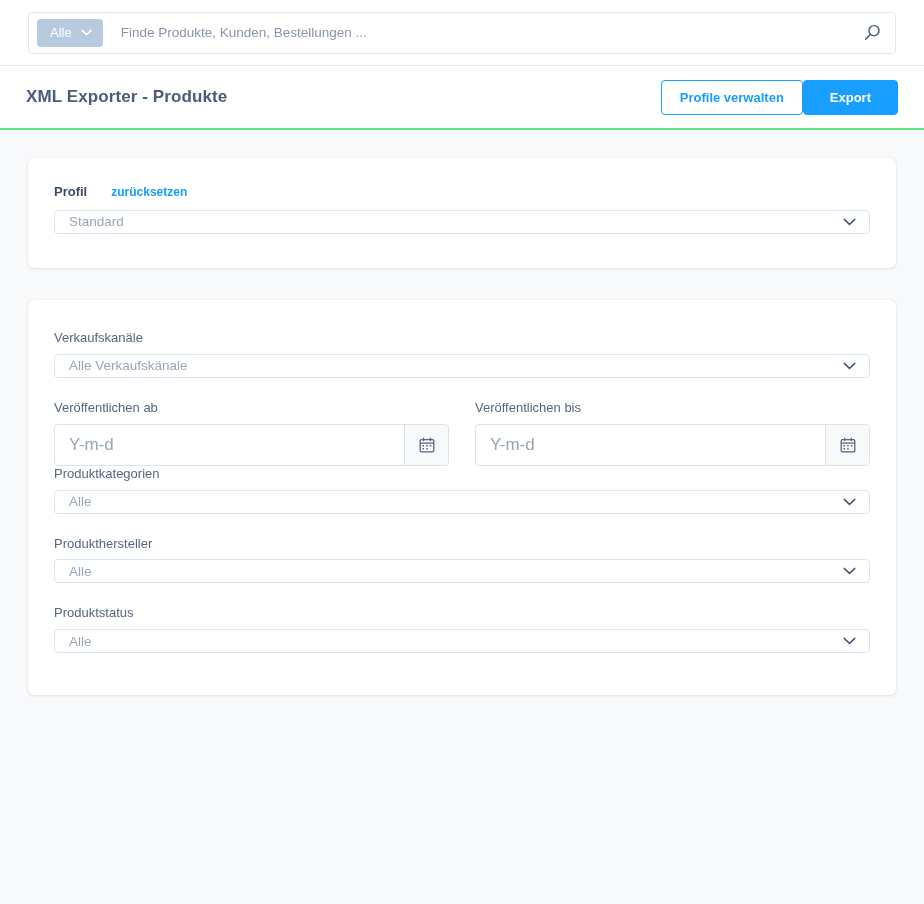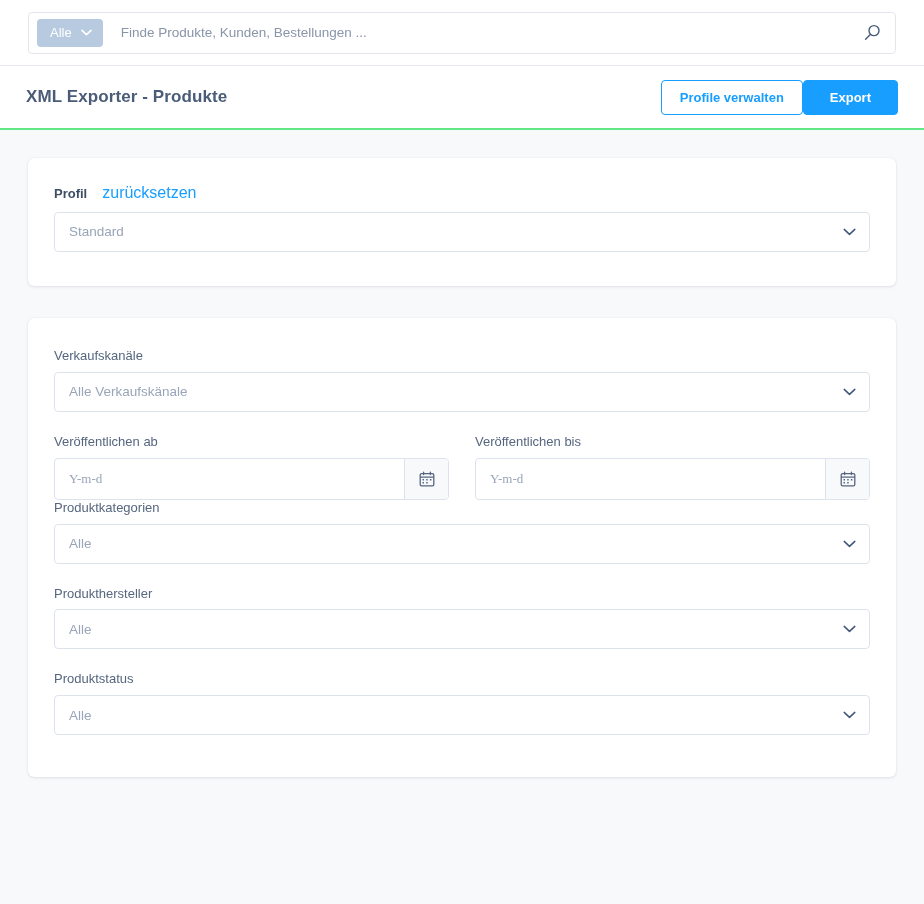--- a/index.html
+++ b/index.html
@@ -141,35 +141,35 @@
     font-size: 13px;
     color: #56667F;
     margin-bottom: 7px;
     line-height: 1.3;
   }
   .field-label.strong { font-weight: bold; color: #3E4D66; }
 
   .label-row {
     display: flex;
     align-items: baseline;
-    gap: 15px;
+    gap: 24px;
     margin-bottom: 9px;
   }
   .reset-link {
-    font-size: 16px;
-    font-weight: normal;
+    font-size: 12px;
+    font-weight: bold;
     color: #189EFF;
     text-decoration: none;
     cursor: pointer;
     text-align: center;
   }
 
   .select {
     position: relative;
-    height: 40px;
+    height: 24px;
     border: 1px solid #DDE3EC;
     border-radius: 4px;
     background: #ffffff;
     display: flex;
     align-items: center;
     padding: 0 36px 0 14px;
     cursor: pointer;
   }
   .select .placeholder {
     font-size: 13.5px;
@@ -201,22 +201,22 @@
     border-radius: 4px;
     overflow: hidden;
     background: #ffffff;
   }
   .date-input {
     flex: 1;
     min-width: 0;
     border: 0;
     outline: none;
     background: transparent;
-    font-family: Liberation Serif, serif;
-    font-size: 13px;
+    font-family: Liberation Sans, sans-serif;
+    font-size: 17px;
     color: #8b5cf6;
     padding: 0 14px;
   }
   .date-input::placeholder { color: #99A5B8; }
   .date-btn {
     width: 44px;
     border: 0;
     border-left: 1px solid #DDE3EC;
     background: #F7F9FB;
     display: flex;

